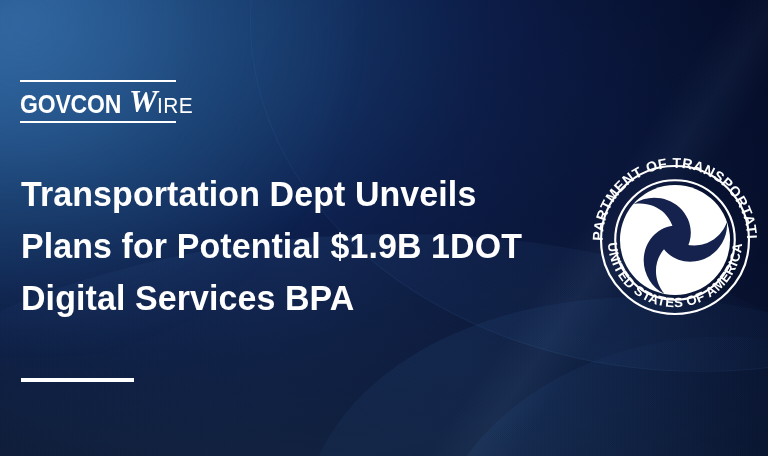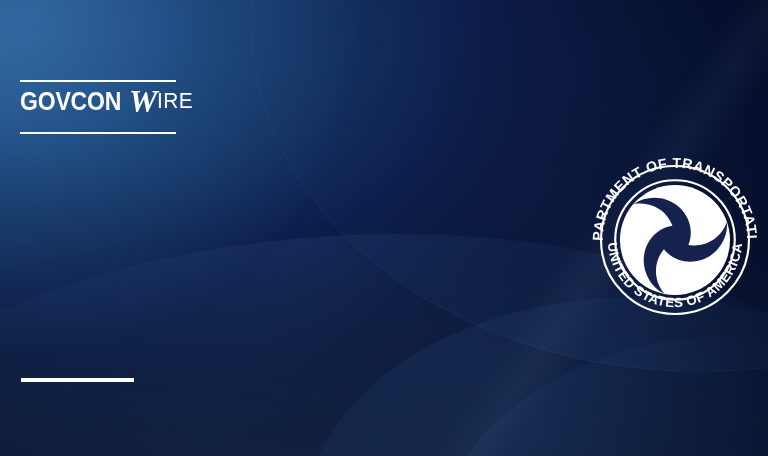--- a/index.html
+++ b/index.html
@@ -110,23 +110,23 @@
     width: 156px;
   }
   .brand-rule {
     height: 2px;
     background: #ffffff;
     width: 100%;
   }
   .brand-rule-bottom { width: 100%; }
   .brand-wordmark {
     display: flex;
-    align-items: center;
+    align-items: flex-end;
     justify-content: flex-start;
-    padding: 3px 0 15px 0;
+    padding: 3px 0 4px 0;
     line-height: 1;
     white-space: nowrap;
   }
   .brand-govcon {
     font-family: "Liberation Sans Narrow", "Liberation Sans", sans-serif;
     font-weight: 700;
     font-size: 25px;
     letter-spacing: -0.2px;
     color: #ffffff;
     transform: scaleX(0.92);
@@ -211,20 +211,25 @@
   <div class="brand">
     <div class="brand-rule"></div>
     <div class="brand-wordmark">
       <span class="brand-govcon">GOVCON</span>
       <span class="brand-w">W</span>
       <span class="brand-ire">IRE</span>
     </div>
     <div class="brand-rule brand-rule-bottom"></div>
   </div>
 
+  <div class="headline">
+    <div class="headline-line">Transportation Dept Unveils</div>
+    <div class="headline-line">Plans for Potential $1.9B 1DOT</div>
+    <div class="headline-line">Digital Services BPA</div>
+  </div>
 
   <div class="divider"></div>
 
   <div class="seal">
     <svg viewBox="0 0 200 200" xmlns="http://www.w3.org/2000/svg" aria-hidden="true">
       <defs>
         <path id="arcTop" d="M 16,100 A 84,84 0 0 1 184,100"></path>
         <path id="arcBottom" d="M 22,100 A 78,78 0 0 0 178,100"></path>
       </defs>
 

